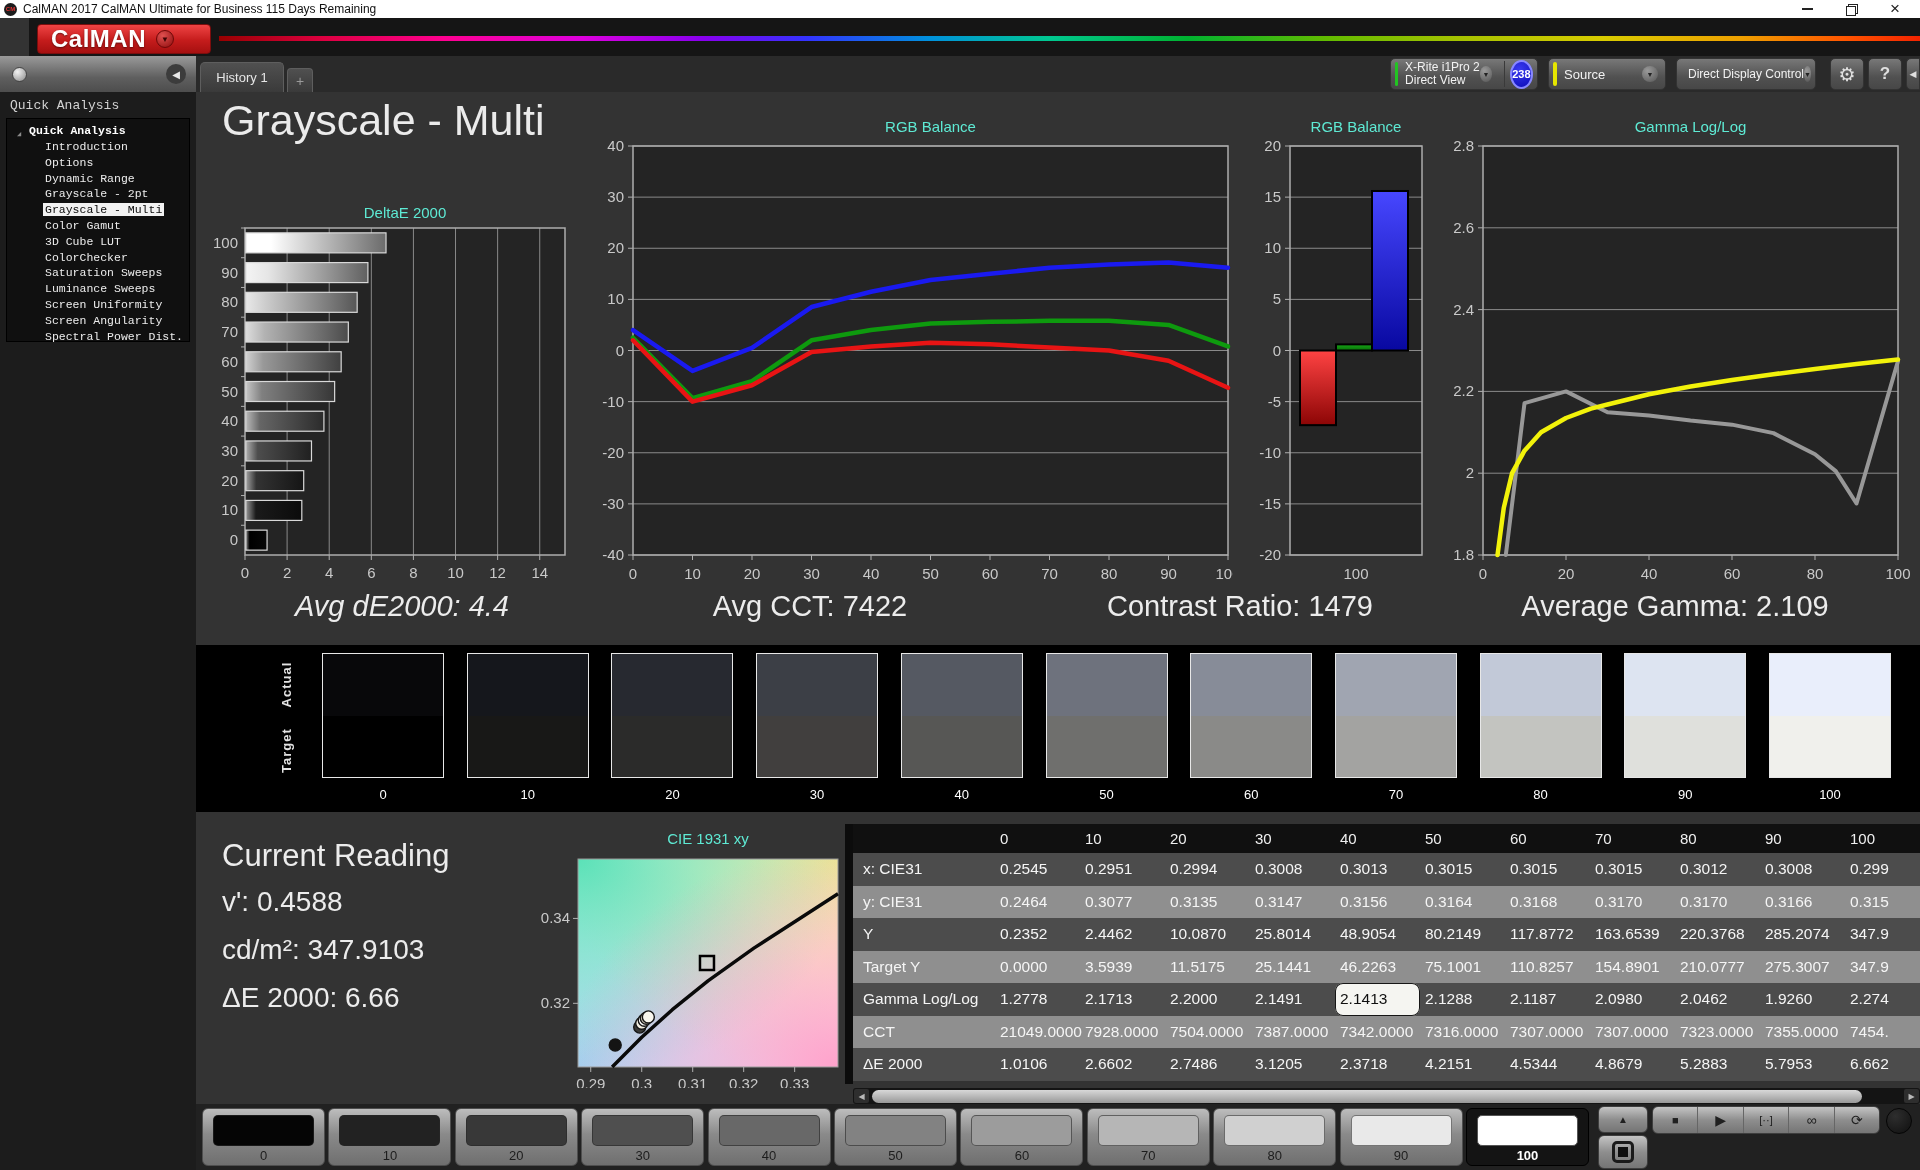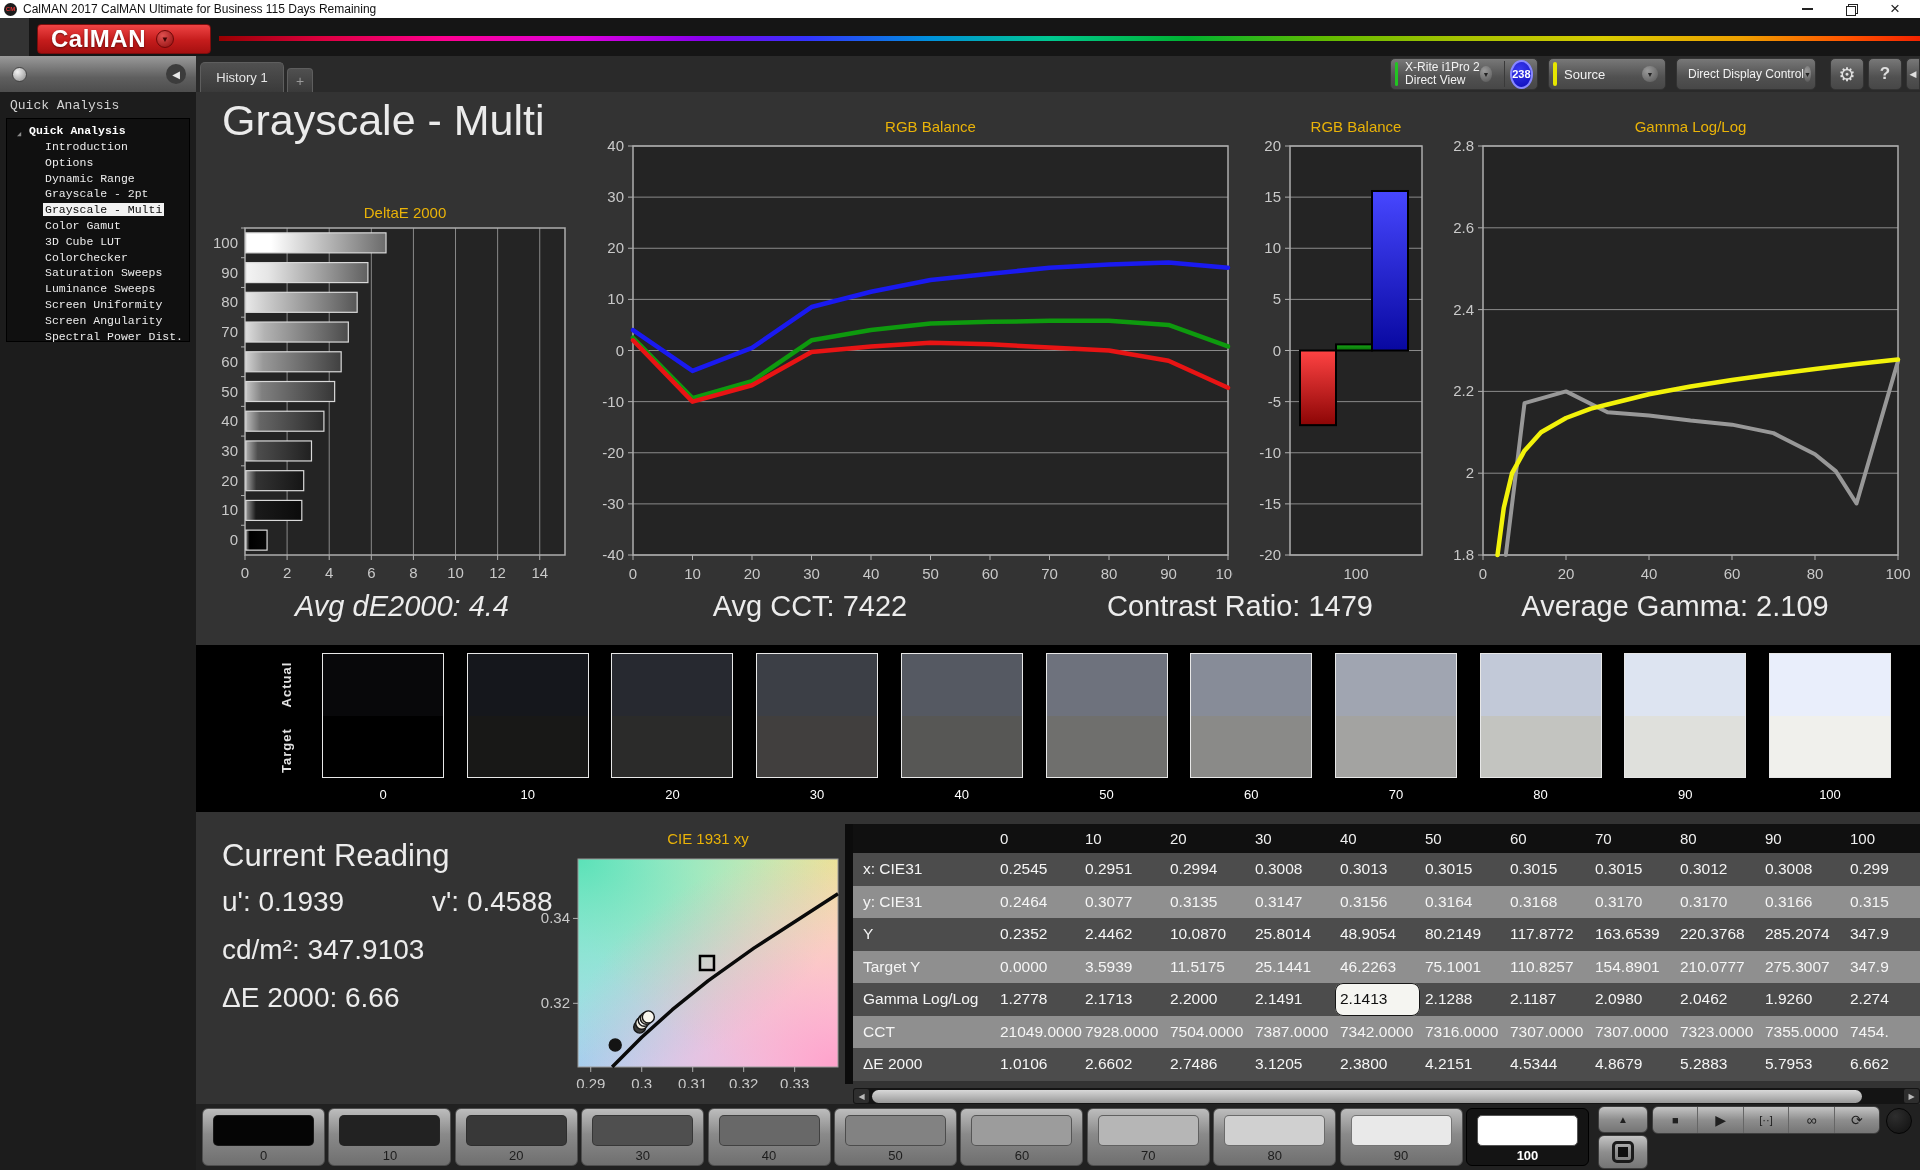--- a/index.html
+++ b/index.html
@@ -64,21 +64,21 @@
   .tree { position:absolute; left:6px; top:26px; width:184px; height:224px; background:#101010; border:1px solid #000; padding-top:4px; }
   .tree-root { color:#fff; font-size:11.5px; font-weight:bold; padding-left:22px; line-height:16px; position:relative; }
   .tree-root .exp { position:absolute; left:10px; top:3px; color:#8a8a8a; font-size:7px; }
   .tree-item { color:#ececec; font-size:11.5px; line-height:15.8px; padding-left:36px; white-space:nowrap; }
   .tree-item .lbl { padding:0 2px; }
   .tree-item.sel .lbl { background:#f2f2f2; color:#0a0a0a; }
 
   
   .page-title { position:absolute; left:222px; top:96px; font-size:43px; color:#ebebeb; }
   .chart { position:absolute; }
-  .chart-title { position:absolute; font-size:15px; color:#eab308; text-align:center; }
+  .chart-title { position:absolute; font-size:15px; color:#5eead4; text-align:center; }
   .chart svg { position:absolute; left:0; top:2px; font-family:inherit; }
   .stat { position:absolute; top:590px; height:38px; font-size:29px; color:#ececec; text-align:center; }
 
   
   .swatch-strip { position:absolute; left:196px; top:645px; width:1724px; height:167px; background:#000; }
   .sw-rowlabel { position:absolute; width:72px; text-align:center; font-size:13px; font-weight:bold; color:#e2e2e2;
                  transform:rotate(-90deg); letter-spacing:1px; }
   .sw-cell { position:absolute; top:8px; width:122px; }
   .sw-box { width:122px; height:125px; border:1px solid #e8e8e8; }
   .sw-half { width:100%; height:50%; }
@@ -575,21 +575,20 @@
           <div class="sw-half" style="background: rgb(240, 240, 236);"></div>
         </div>
         <div class="sw-label">100</div>
       </div>
     </div>
 </div>
 
 <div class="cr-title">Current Reading</div>
 <div class="cr-rows" id="cr-rows">
     <div class="cr-row">
-      <span>u': 0.1939</span>
       <span>v': 0.4588</span>
     </div>
     <div class="cr-row">
       <span>cd/m²: 347.9103</span>
     </div>
     <div class="cr-row">
       <span>ΔE 2000: 6.66</span>
     </div>
   </div>
 
@@ -745,21 +744,21 @@
         <div class="t-cell">7323.0000</div>
         <div class="t-cell">7355.0000</div>
         <div class="t-cell">7454.</div>
       </div>
       <div class="t-row dark">
         <div class="t-lbl">ΔE 2000</div>
         <div class="t-cell">1.0106</div>
         <div class="t-cell">2.6602</div>
         <div class="t-cell">2.7486</div>
         <div class="t-cell">3.1205</div>
-        <div class="t-cell">2.3800</div>
+        <div class="t-cell">2.3718</div>
         <div class="t-cell">4.2151</div>
         <div class="t-cell">4.5344</div>
         <div class="t-cell">4.8679</div>
         <div class="t-cell">5.2883</div>
         <div class="t-cell">5.7953</div>
         <div class="t-cell">6.662</div>
       </div>
     </div>
   <div class="t-scroll">
     <div class="t-sarrow" style="left:1px;">◀</div>

